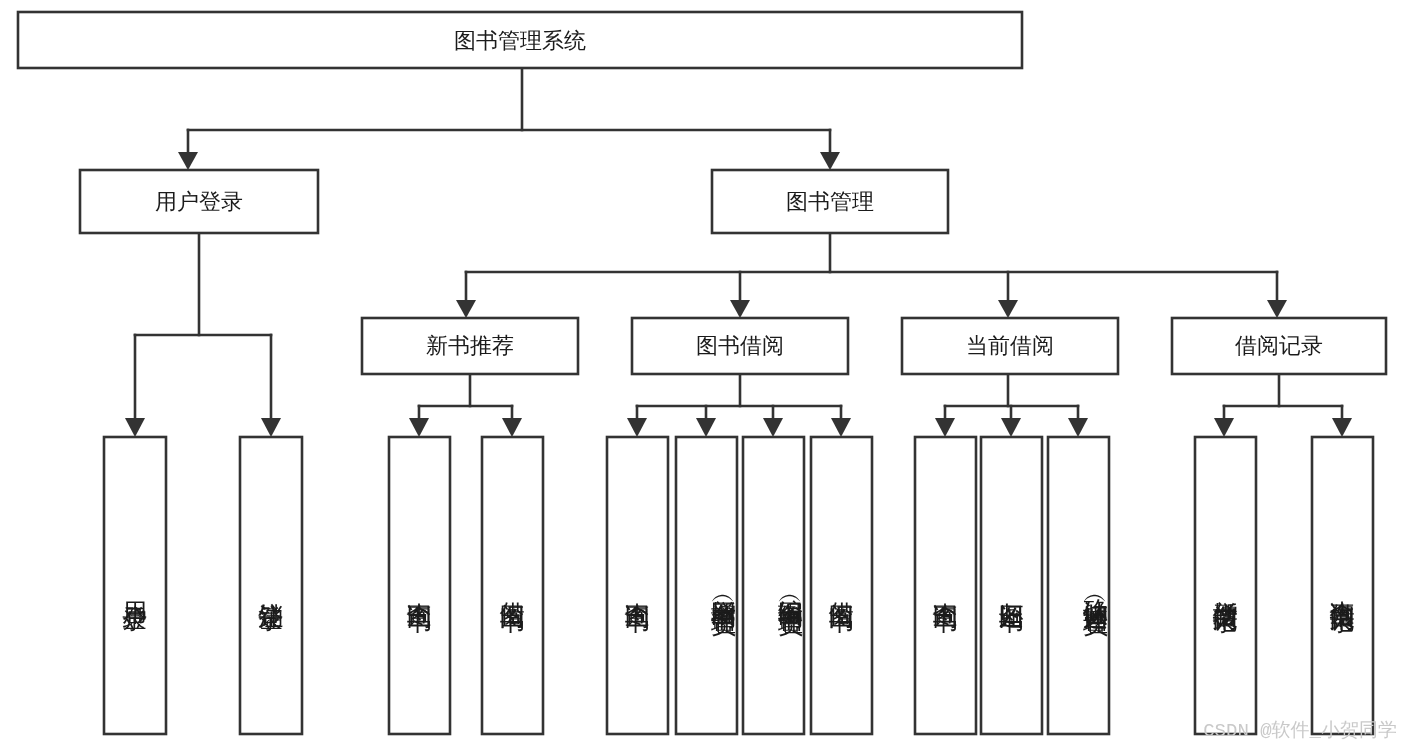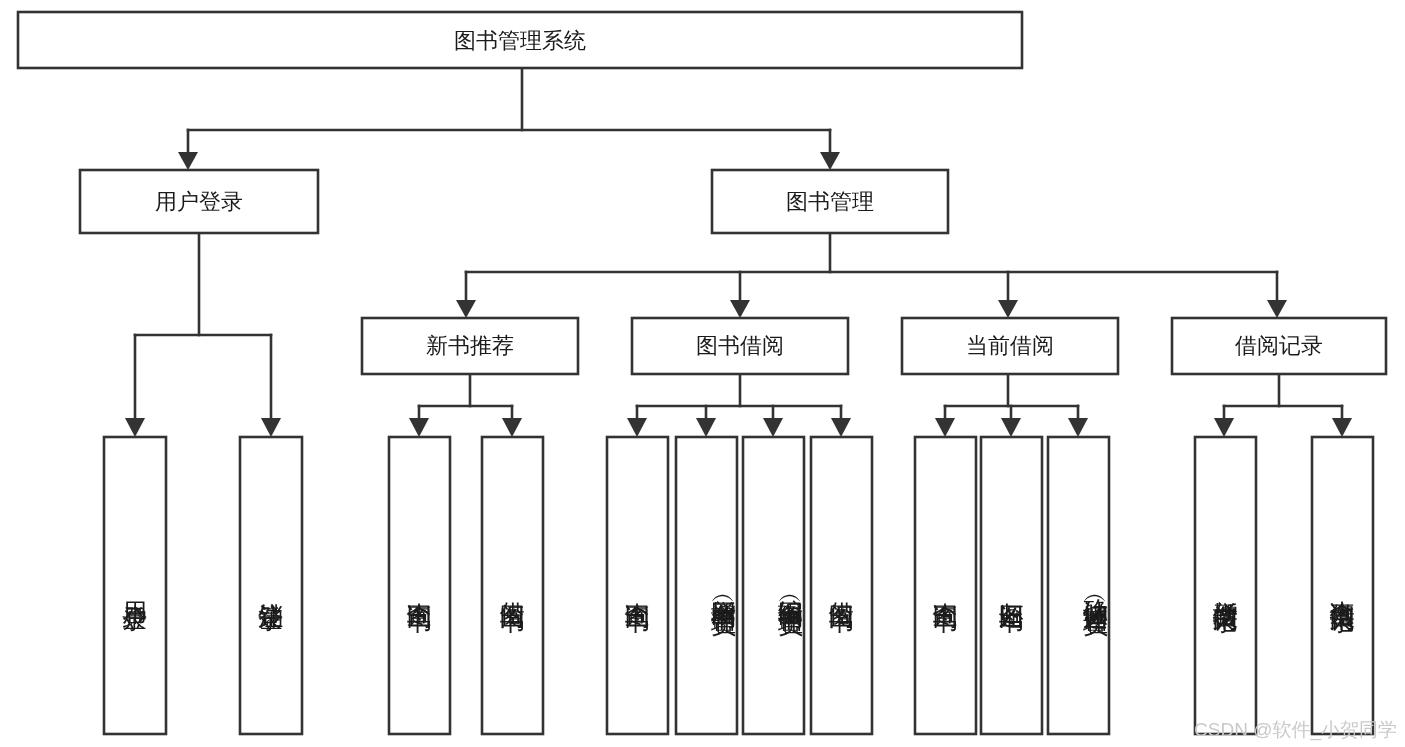--- a/index.html
+++ b/index.html
@@ -65,21 +65,21 @@
     pointer-events: none;
     user-select: none;
   }
   .leaf-label.centered {
     align-items: center;
   }
   #watermark {
     position: absolute;
     right: 8px;
     bottom: 4px;
-    font-family: Liberation Sans, sans-serif;
+    font-family: Liberation Mono, monospace;
     font-size: 19px;
     color: #c9c9c9;
     white-space: nowrap;
     user-select: none;
   }
 </style>
 </head>
 <body>
 
 <div id="diagram-root">

